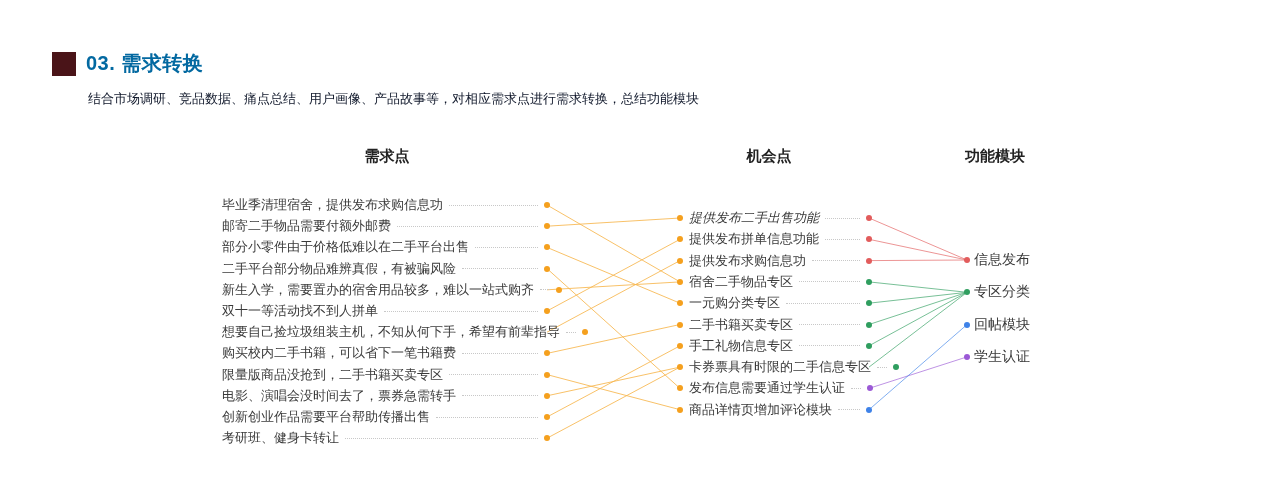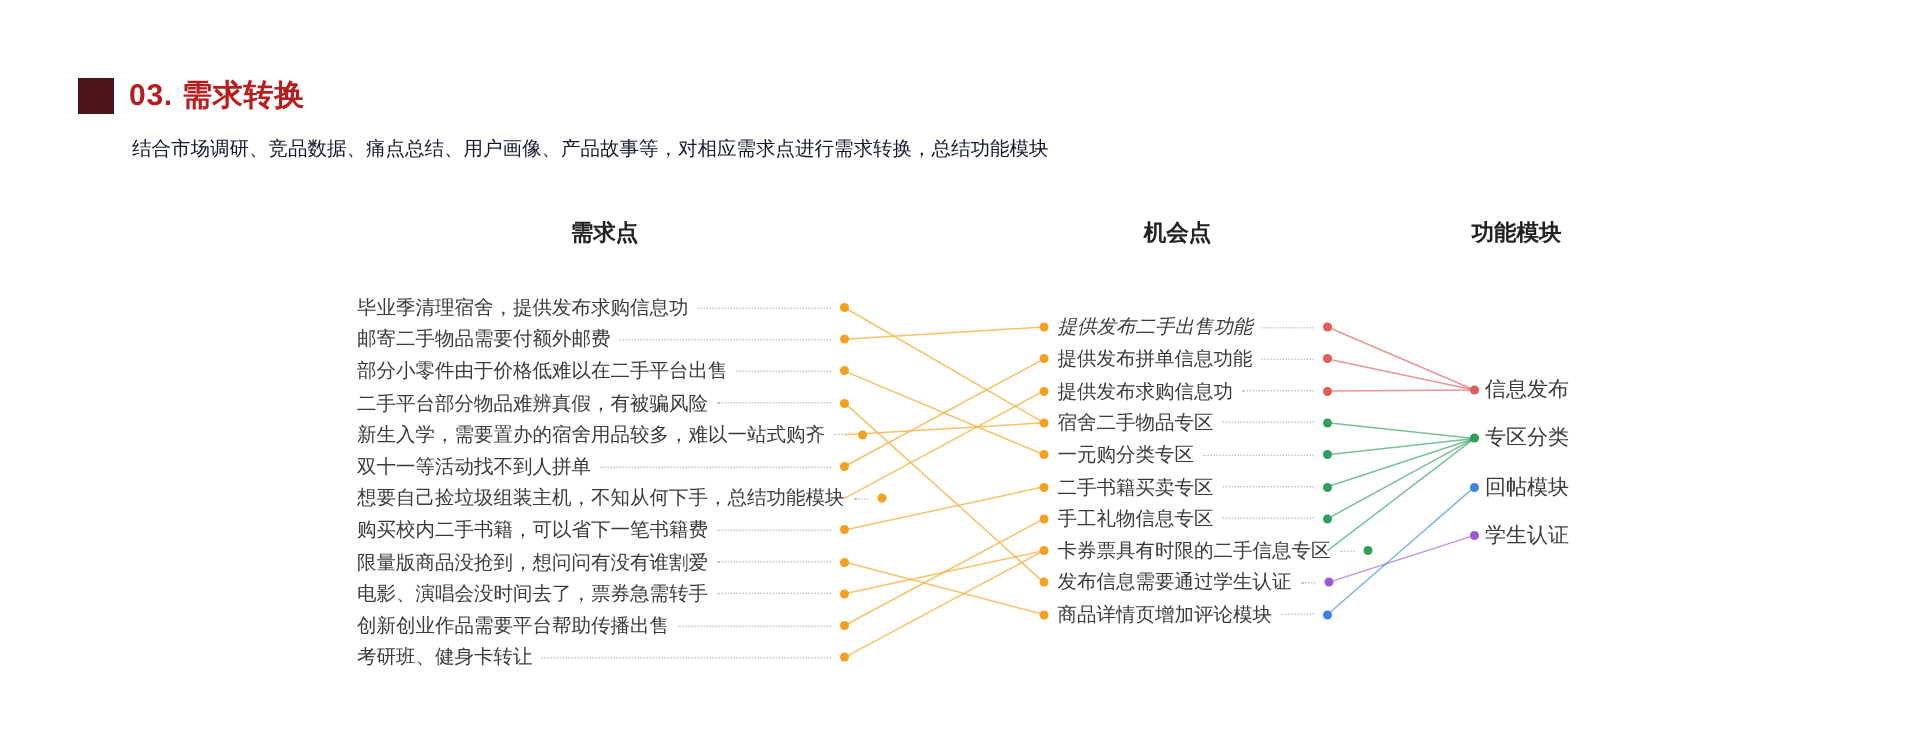--- a/index.html
+++ b/index.html
@@ -1,27 +1,27 @@
 <!DOCTYPE html>
 <html><head>
 <meta charset="utf-8">
 <style>
   html,body{margin:0;padding:0;background:#ffffff;}
   body{font-family:"Liberation Sans","DejaVu Sans",sans-serif;}
   .stage{position:relative;width:1280px;height:496px;background:#ffffff;overflow:hidden;}
 
   .title-row{position:absolute;left:52px;top:50px;display:flex;align-items:center;}
   .title-square{width:24px;height:24px;margin-right:10px;}
-  .title-text{font-size:20px;font-weight:bold;color:#b91c1c;letter-spacing:0.5px;}
+  .title-text{font-size:20px;font-weight:bold;color:#0369a1;letter-spacing:0.5px;}
   .subtitle{position:absolute;left:88px;top:90px;font-size:13px;color:#0f172a;}
 
   .col-header{position:absolute;top:146px;height:20px;font-size:15px;font-weight:bold;
               color:#222222;text-align:center;line-height:20px;}
 
-  .diagram{position:absolute;left:16px;top:0;width:1192px;height:496px;}
+  .diagram{position:absolute;left:0;top:0;width:1192px;height:496px;}
   svg.links{position:absolute;left:0;top:0;width:1280px;height:496px;}
 
   .row{position:absolute;display:flex;align-items:center;height:16px;}
   .row .label{font-size:13px;color:#3a3a3a;white-space:nowrap;}
   .row .leader{flex:1;min-width:10px;height:0;border-bottom:1px dotted #c8c8c8;margin:0 6px;}
   .dot{width:6px;height:6px;border-radius:50%;flex:0 0 6px;}
   .row.right-label .label{margin-left:4px;}
 </style>
 </head>
 <body>
@@ -90,31 +90,31 @@
      <span class="label">新生入学，需要置办的宿舍用品较多，难以一站式购齐</span>
           <span class="leader"></span>
      <span class="dot" style="background:#f5a01e"></span>
         </div>
         <div class="row" style="left:222px;top:303px;width:328px;">
      <span class="label">双十一等活动找不到人拼单</span>
           <span class="leader"></span>
      <span class="dot" style="background:#f5a01e"></span>
         </div>
         <div class="row" style="left:222px;top:324.2px;width:328px;">
-     <span class="label">想要自己捡垃圾组装主机，不知从何下手，总结功能模块</span>
+     <span class="label">想要自己捡垃圾组装主机，不知从何下手，希望有前辈指导</span>
           <span class="leader"></span>
      <span class="dot" style="background:#f5a01e"></span>
         </div>
         <div class="row" style="left:222px;top:345.4px;width:328px;">
      <span class="label">购买校内二手书籍，可以省下一笔书籍费</span>
           <span class="leader"></span>
      <span class="dot" style="background:#f5a01e"></span>
         </div>
         <div class="row" style="left:222px;top:366.6px;width:328px;">
-     <span class="label">限量版商品没抢到，想问问有没有谁割爱</span>
+     <span class="label">限量版商品没抢到，二手书籍买卖专区</span>
           <span class="leader"></span>
      <span class="dot" style="background:#f5a01e"></span>
         </div>
         <div class="row" style="left:222px;top:387.79999999999995px;width:328px;">
      <span class="label">电影、演唱会没时间去了，票券急需转手</span>
           <span class="leader"></span>
      <span class="dot" style="background:#f5a01e"></span>
         </div>
         <div class="row" style="left:222px;top:409px;width:328px;">
      <span class="label">创新创业作品需要平台帮助传播出售</span>

